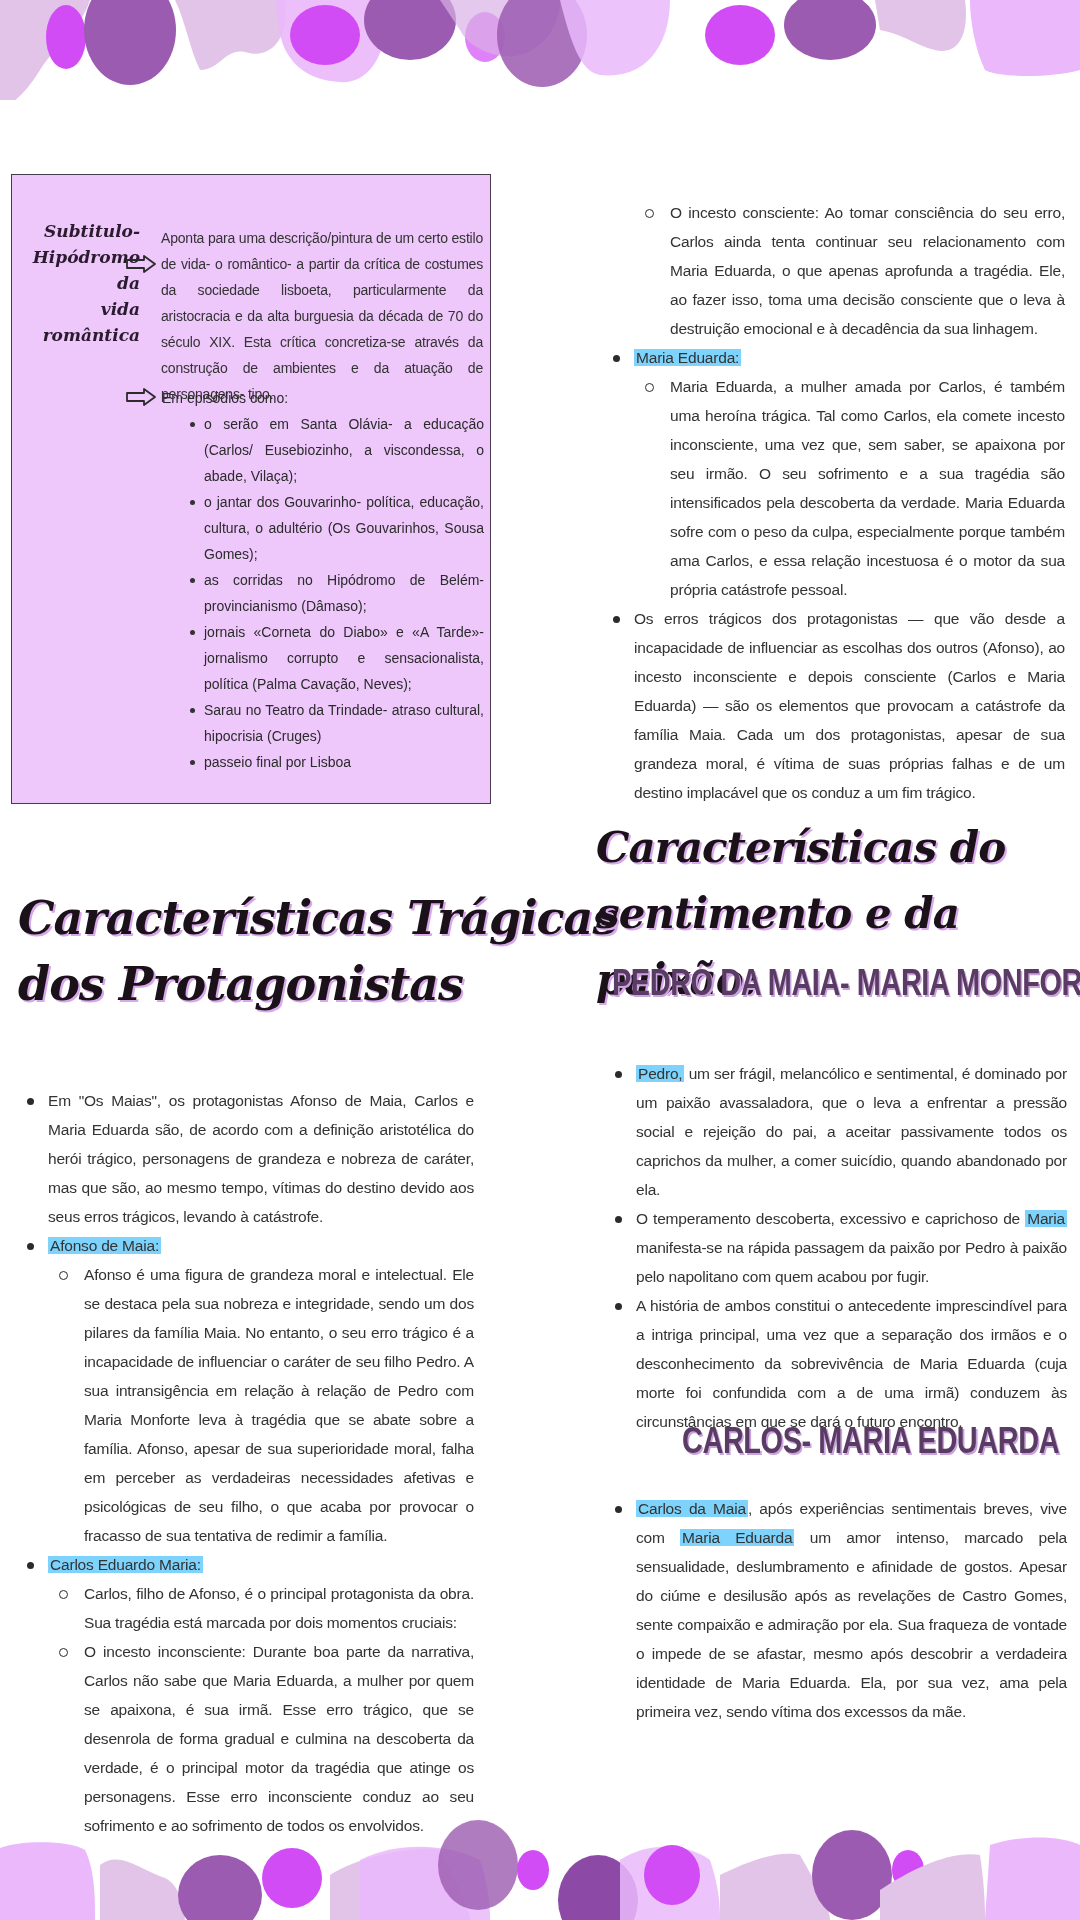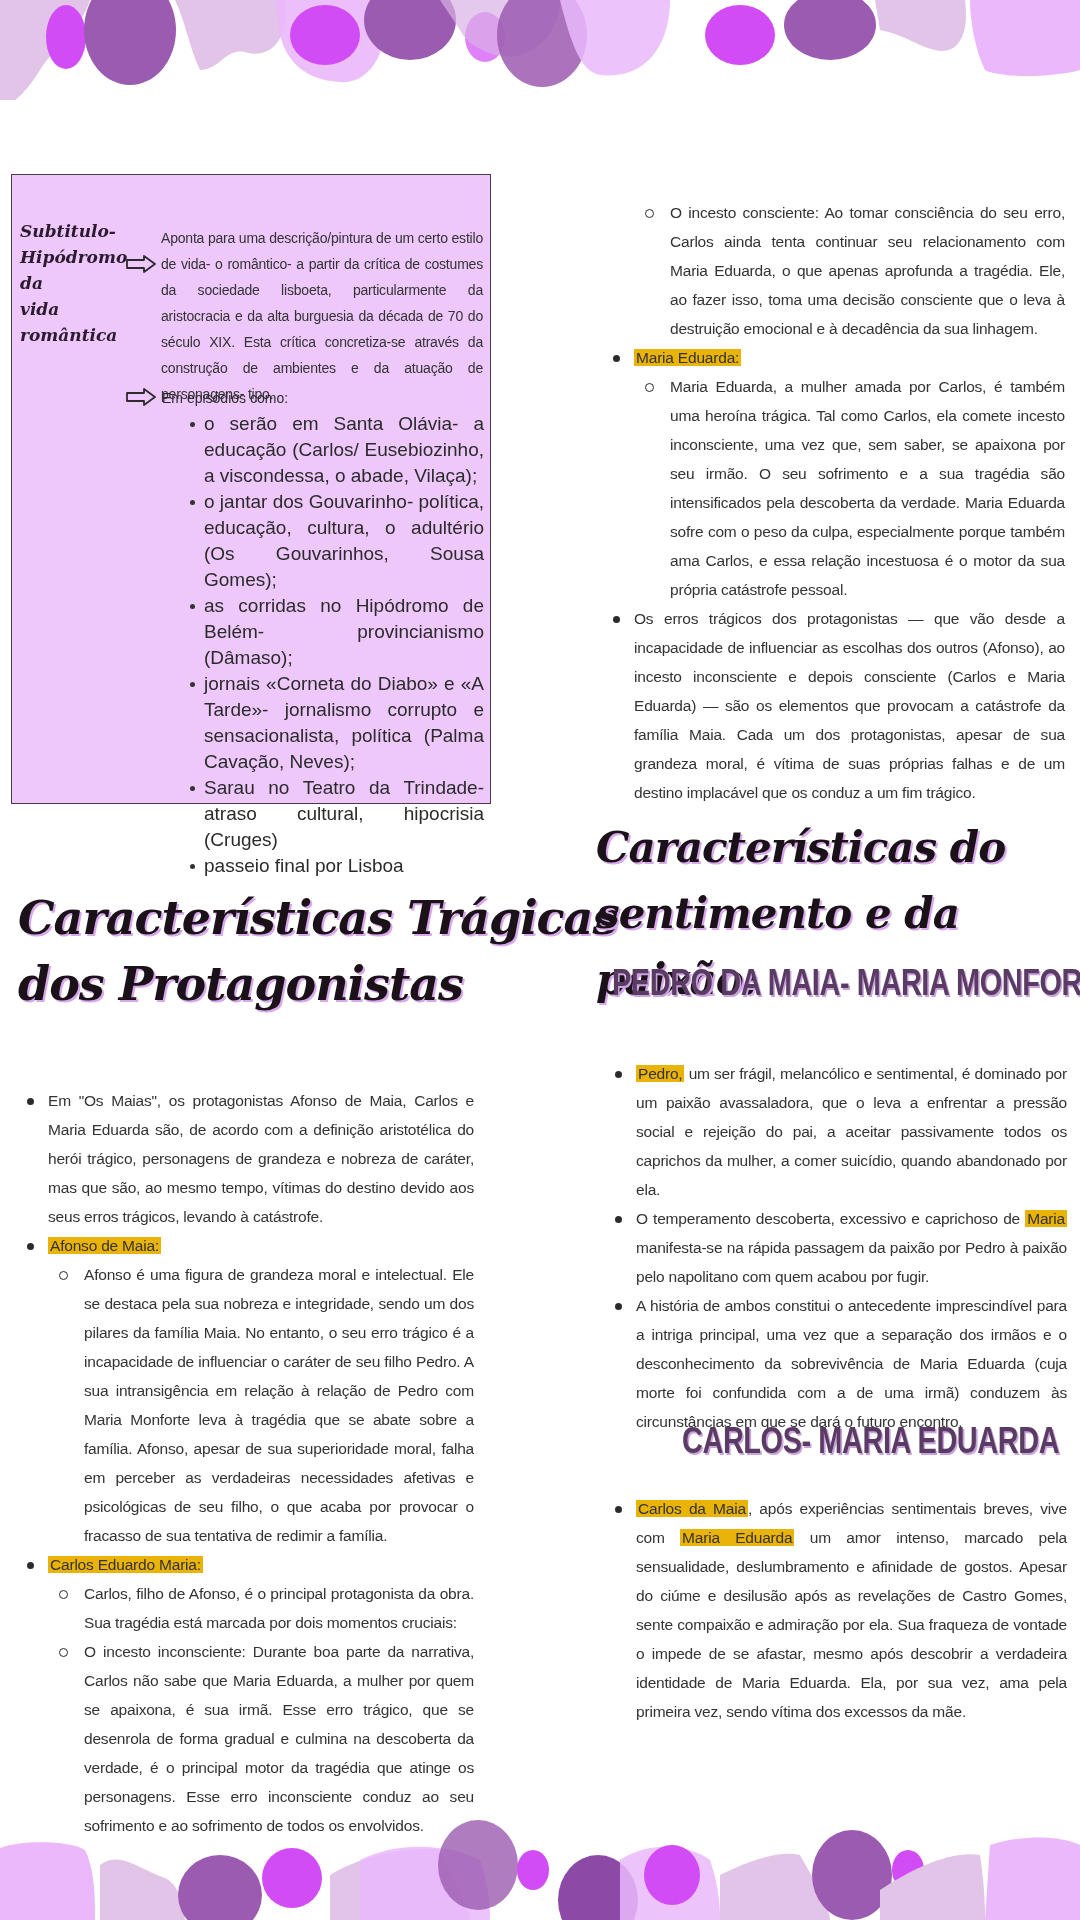--- a/index.html
+++ b/index.html
@@ -8,40 +8,40 @@
 
   .deco { position: absolute; left: 0; width: 1080px; height: 100px; overflow: hidden; }
   .deco.top { top: 0; }
   .deco.bottom { top: 1820px; }
   .deco svg { width: 1080px; height: 100px; display: block; }
 
   .body-text { font-family: "Liberation Sans", sans-serif; font-size: 15.5px; line-height: 29px; color: #333; text-align: justify; letter-spacing: -0.2px; margin-top: 28px; }
 
   
   .box { position: absolute; left: 11px; top: 174px; width: 480px; height: 630px; background: #eec7fb; border: 1.5px solid #4a3a4f; }
-  .box-label { position: absolute; left: 8px; top: 43px; width: 120px; text-align: left; font-family: "DejaVu Serif", serif; font-style: italic; font-weight: bold; font-size: 17px; line-height: 26px; color: #2a1b2e; }
+  .box-label { position: absolute; left: 8px; top: 43px; width: 120px; text-align: right; font-family: "DejaVu Serif", serif; font-style: italic; font-weight: bold; font-size: 17px; line-height: 26px; color: #2a1b2e; }
   .box-arrow { position: absolute; width: 30px; height: 18px; }
   .box-arrow svg { width: 30px; height: 18px; }
   .box-intro { position: absolute; left: 149px; top: 22px; width: 322px; font-size: 14px; line-height: 26px; }
   .box-episodes-head { position: absolute; left: 150px; top: 210px; font-size: 14px; line-height: 26px; }
   .box-list { position: absolute; left: 178px; top: 236px; width: 294px; list-style: none; }
-  .box-list li { position: relative; font-size: 19px; line-height: 26px; padding-left: 14px; text-align: justify; }
+  .box-list li { position: relative; font-size: 14px; line-height: 26px; padding-left: 14px; text-align: justify; }
   .box-list li::before { content: ""; position: absolute; left: 0; top: 11px; width: 5px; height: 5px; border-radius: 50%; background: #333; }
 
   
   .col-right-top { position: absolute; left: 610px; top: 170px; width: 455px; }
 
   ul.bul { list-style: none; }
   ul.bul > li { position: relative; padding-left: 24px; }
   ul.bul > li::before { content: ""; position: absolute; left: 3px; top: 12px; width: 7px; height: 7px; border-radius: 50%; background: #2b2b2b; }
   ul.sub { list-style: none; }
   ul.sub > li { position: relative; padding-left: 36px; }
   ul.sub > li::before { content: ""; position: absolute; left: 11px; top: 11px; width: 7px; height: 7px; border-radius: 50%; border: 1.3px solid #2b2b2b; background: transparent; }
 
-  .hl { background: #eab308; padding: 0 2px; }
+  .hl { background: #7dd3fc; padding: 0 2px; }
 
   
   .script-title { position: absolute; font-family: "DejaVu Serif", serif; font-style: italic; font-weight: bold; color: #1a1119; text-shadow: 2px 2px 0 #d9a7ec; letter-spacing: -1px; }
   .title-left { left: 18px; top: 885px; font-size: 46px; line-height: 66px; }
   .title-right { left: 596px; top: 815px; font-size: 42px; line-height: 66px; }
 
   .caps-title { position: absolute; font-family: "Liberation Sans", sans-serif; font-stretch: condensed; font-weight: bold; color: #5a3b63; text-shadow: 2px 2px 0 #c9a3dc; letter-spacing: -0.5px; transform: scaleX(0.78); transform-origin: left center; white-space: nowrap; }
   .caps-1 { left: 612px; top: 962px; font-size: 37px; }
   .caps-2 { left: 682px; top: 1420px; font-size: 37px; }
 

